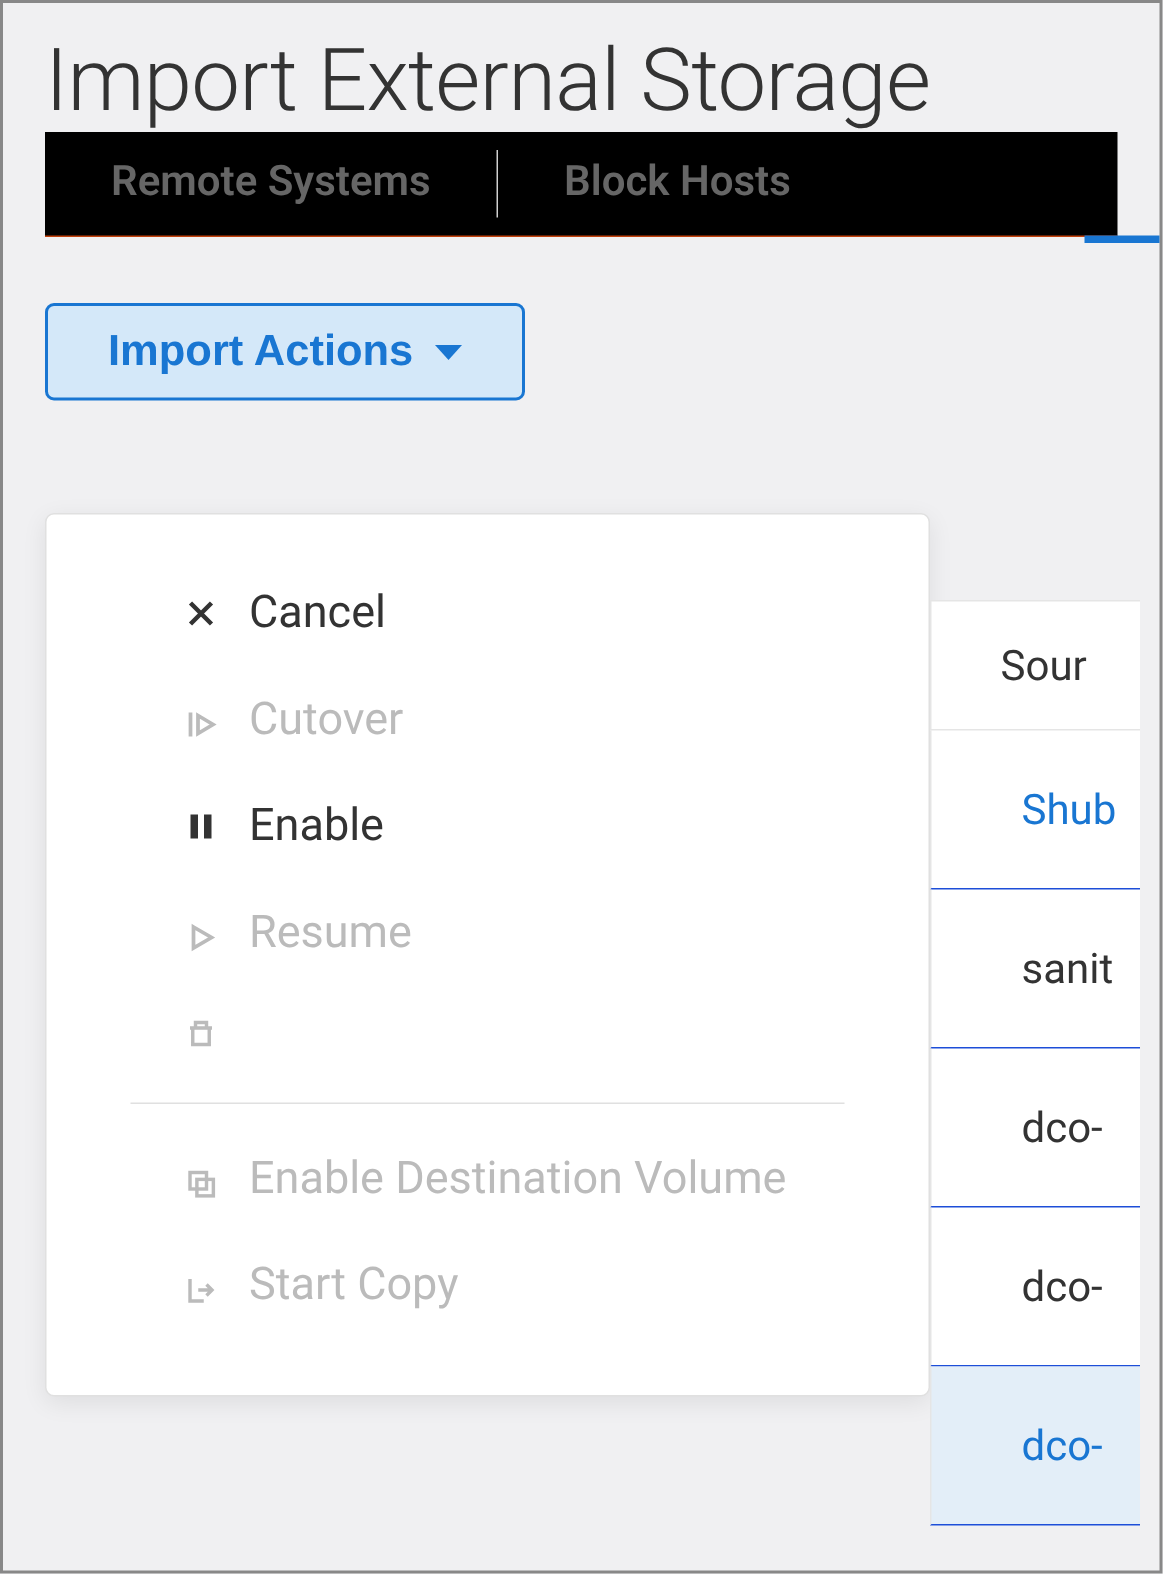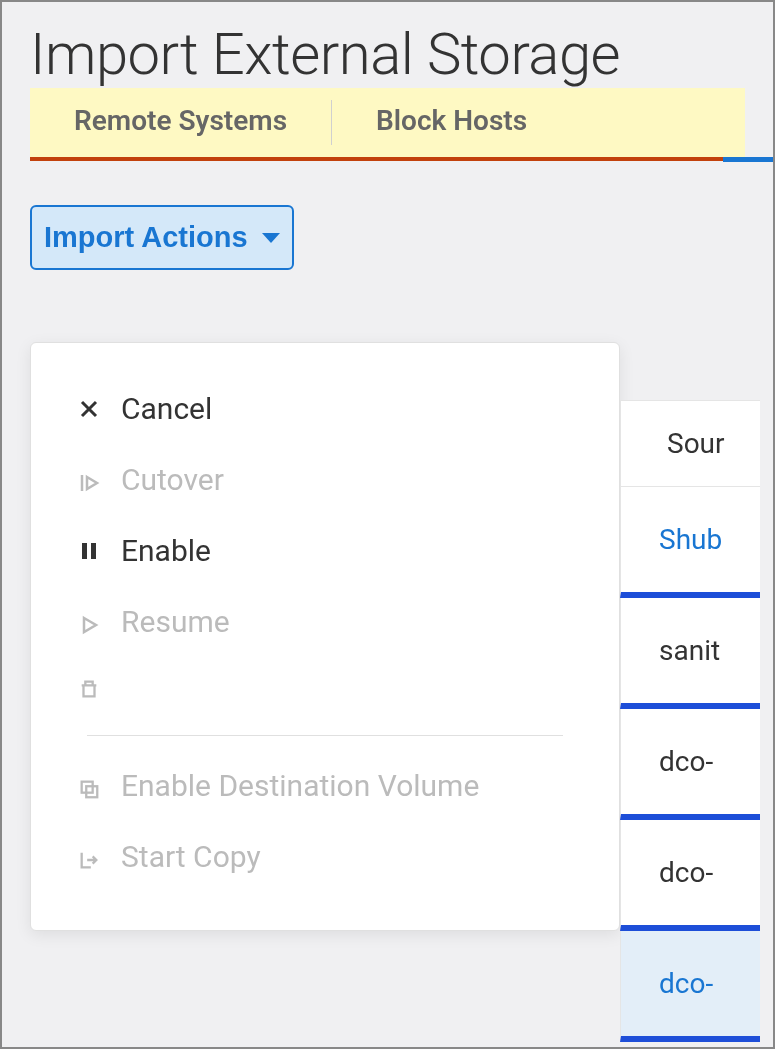--- a/index.html
+++ b/index.html
@@ -22,23 +22,23 @@
     .page-title {
       font-size: 58px;
       font-weight: 300;
       color: #333;
       letter-spacing: -0.5px;
       white-space: nowrap;
     }
     .tabs {
       display: flex;
       align-items: stretch;
-      border-bottom: 4px solid #c2410c;
+      border-bottom: 1px solid #c2410c;
       margin-bottom: 44px;
-      background: #fef9c3;
+      background: #000000;
     }
     .tab {
       padding: 16px 44px 20px 44px;
       font-size: 28px;
       font-weight: 600;
       color: #666;
       cursor: pointer;
       position: relative;
     }
     .tab-divider {
@@ -54,21 +54,21 @@
       height: 5px;
       background: #1976d2;
     }
     .import-actions-btn {
       display: inline-flex;
       align-items: center;
       gap: 14px;
       background: #d4e8f9;
       border: 2px solid #1976d2;
       border-radius: 6px;
-      padding: 14px 12px;
+      padding: 14px 40px;
       font-size: 29px;
       font-weight: 600;
       color: #1976d2;
       cursor: pointer;
     }
     .caret-down {
       display: inline-block;
       width: 0;
       height: 0;
       border-left: 9px solid transparent;
@@ -83,21 +83,21 @@
       background: #fff;
       border: 1px solid #e0e0e0;
       border-radius: 6px;
       box-shadow: 0 4px 16px rgba(0,0,0,0.08);
       padding: 30px 0 38px 0;
     }
     .menu-item {
       display: flex;
       align-items: center;
       gap: 18px;
-      padding: 18px 44px;
+      padding: 18px 89px;
       font-size: 30px;
       color: #333;
       cursor: pointer;
     }
     .menu-item.disabled {
       color: #bbb;
       cursor: default;
       align-items: flex-end;
     }
     .menu-icon {
@@ -125,23 +125,23 @@
       border-top: 1px solid #e5e5e5;
       border-bottom: 1px solid #e5e5e5;
       border-left: 1px solid #e5e5e5;
       padding: 26px 0 26px 46px;
       font-size: 28px;
       color: #333;
       white-space: nowrap;
       overflow: hidden;
     }
     .table-row {
-      border-bottom: 6px solid #1d4ed8;
+      border-bottom: 1px solid #1d4ed8;
       border-left: 1px solid #e5e5e5;
-      padding: 36px 0 36px 38px;
+      padding: 36px 0 36px 60px;
       font-size: 28px;
       white-space: nowrap;
       overflow: hidden;
       color: #333;
     }
     .table-row.link {
       color: #1976d2;
     }
     .table-row.selected {
       background: #e3eef8;

